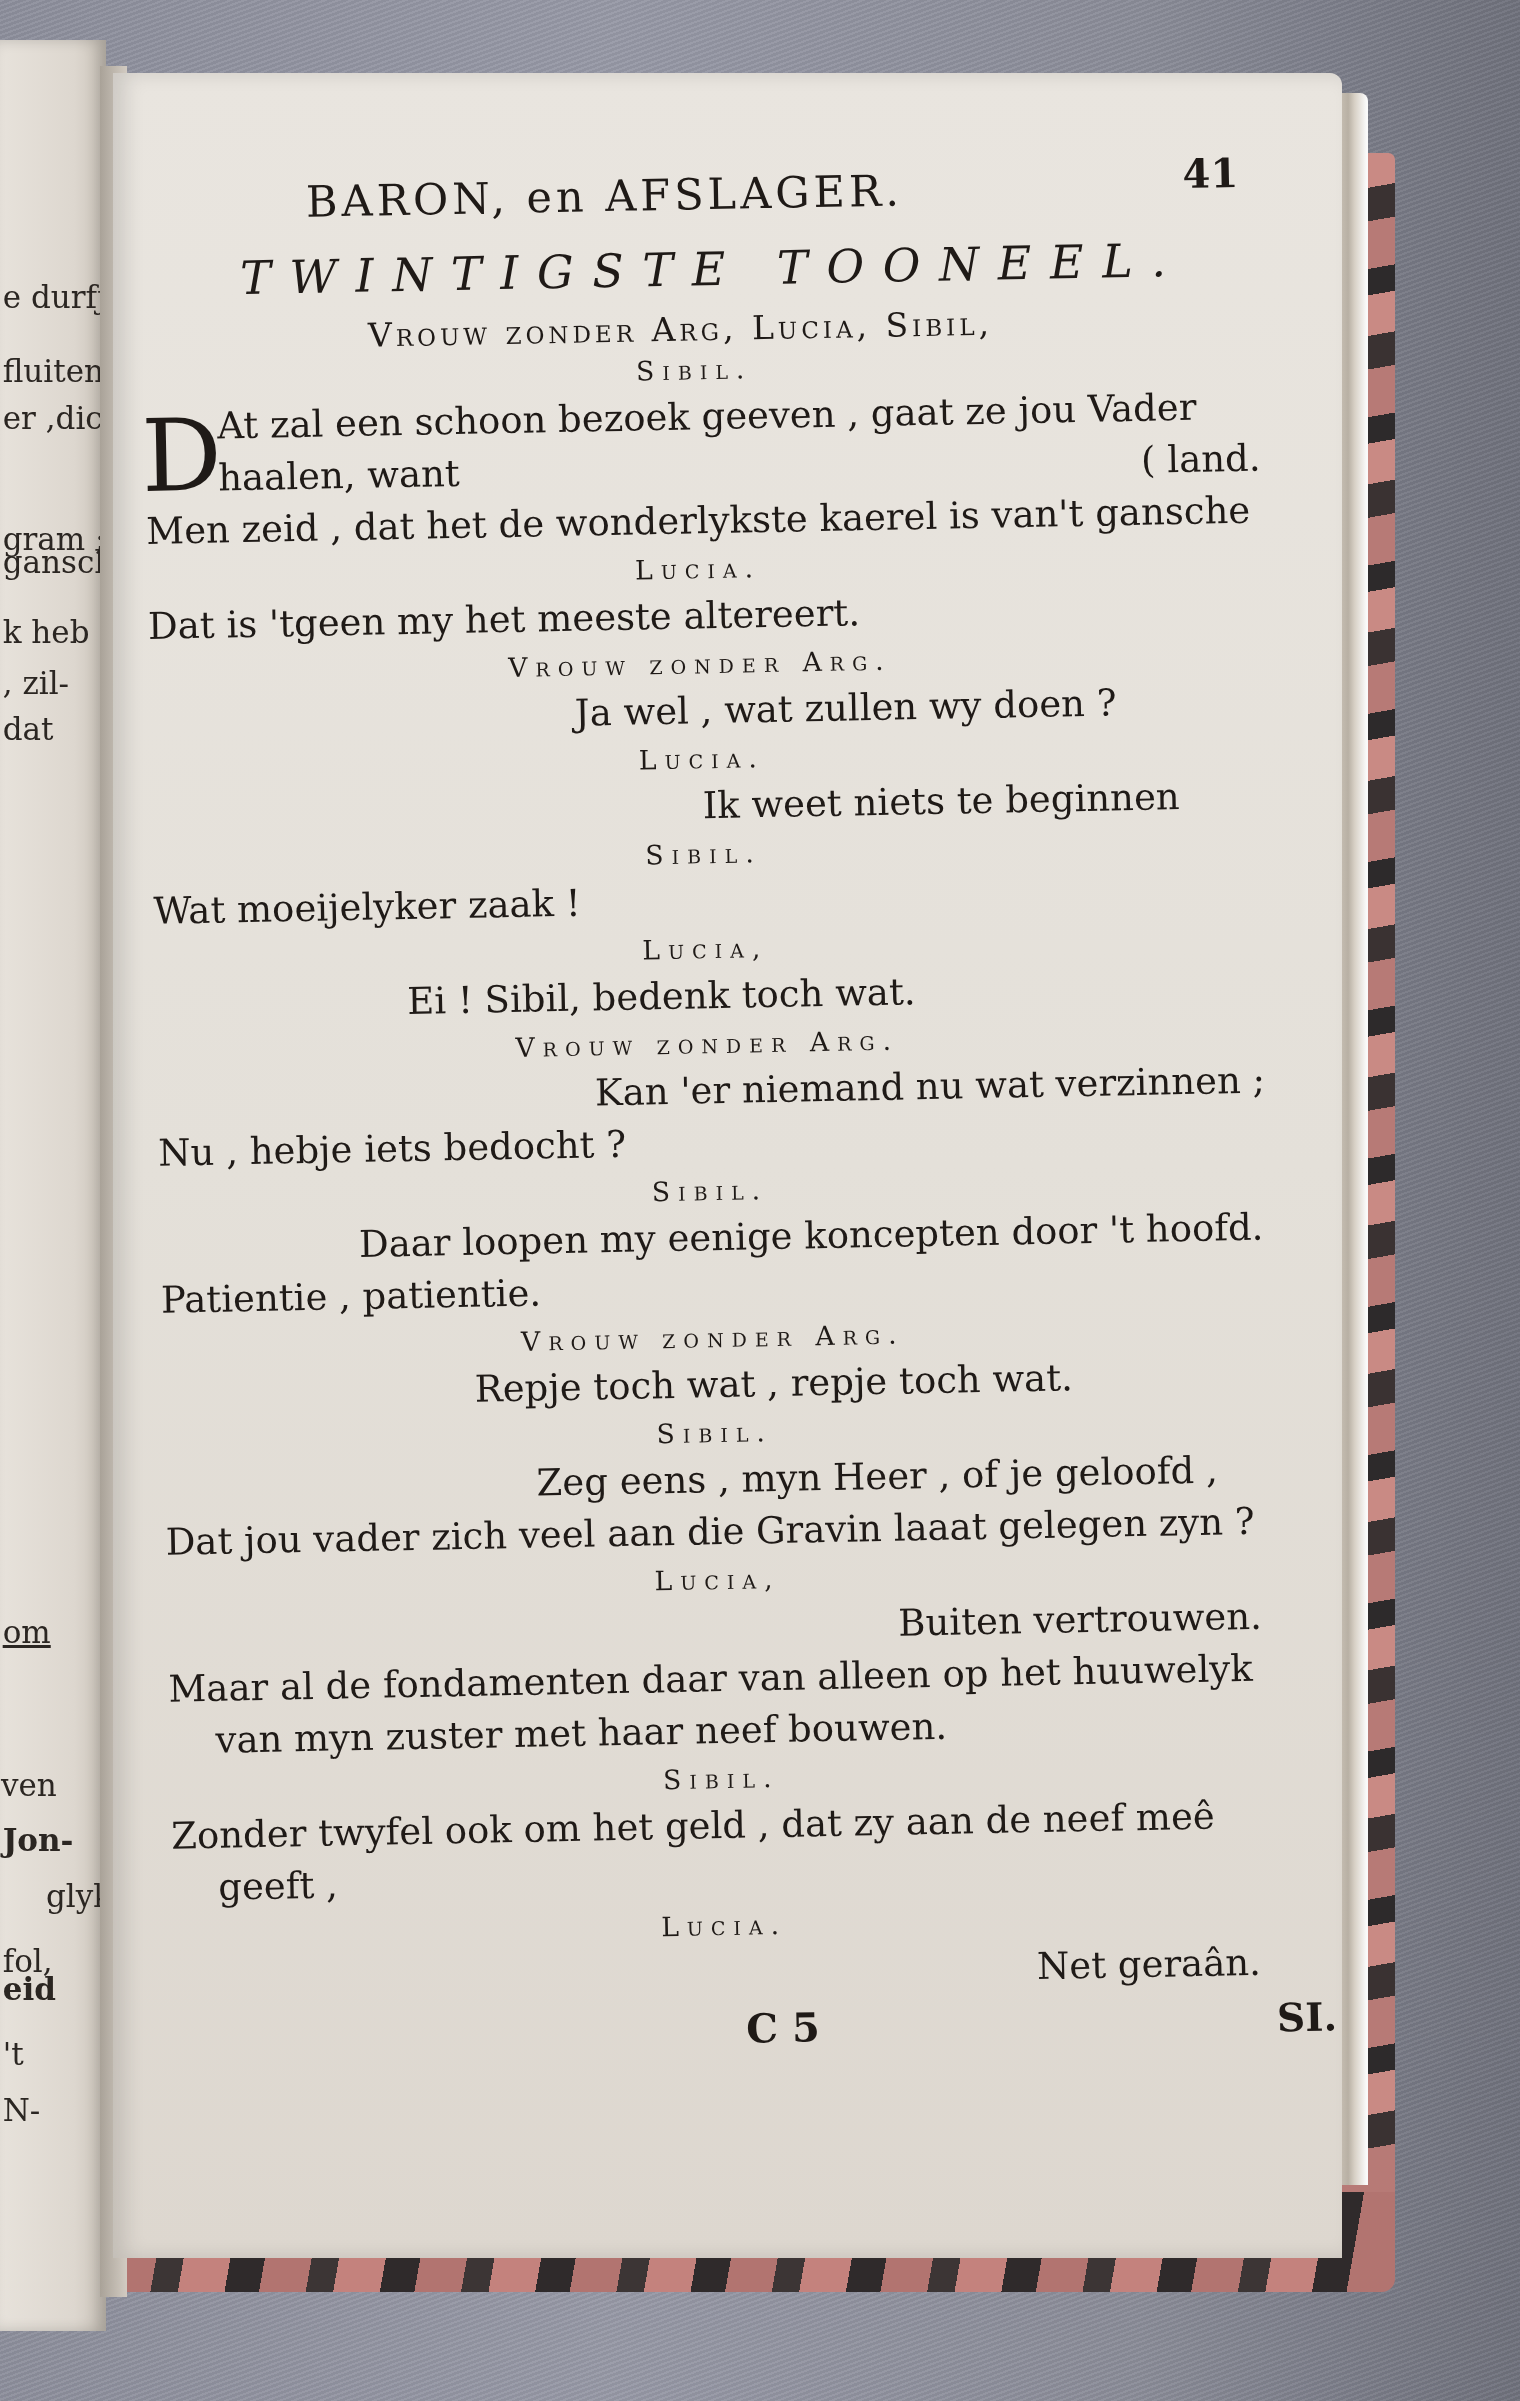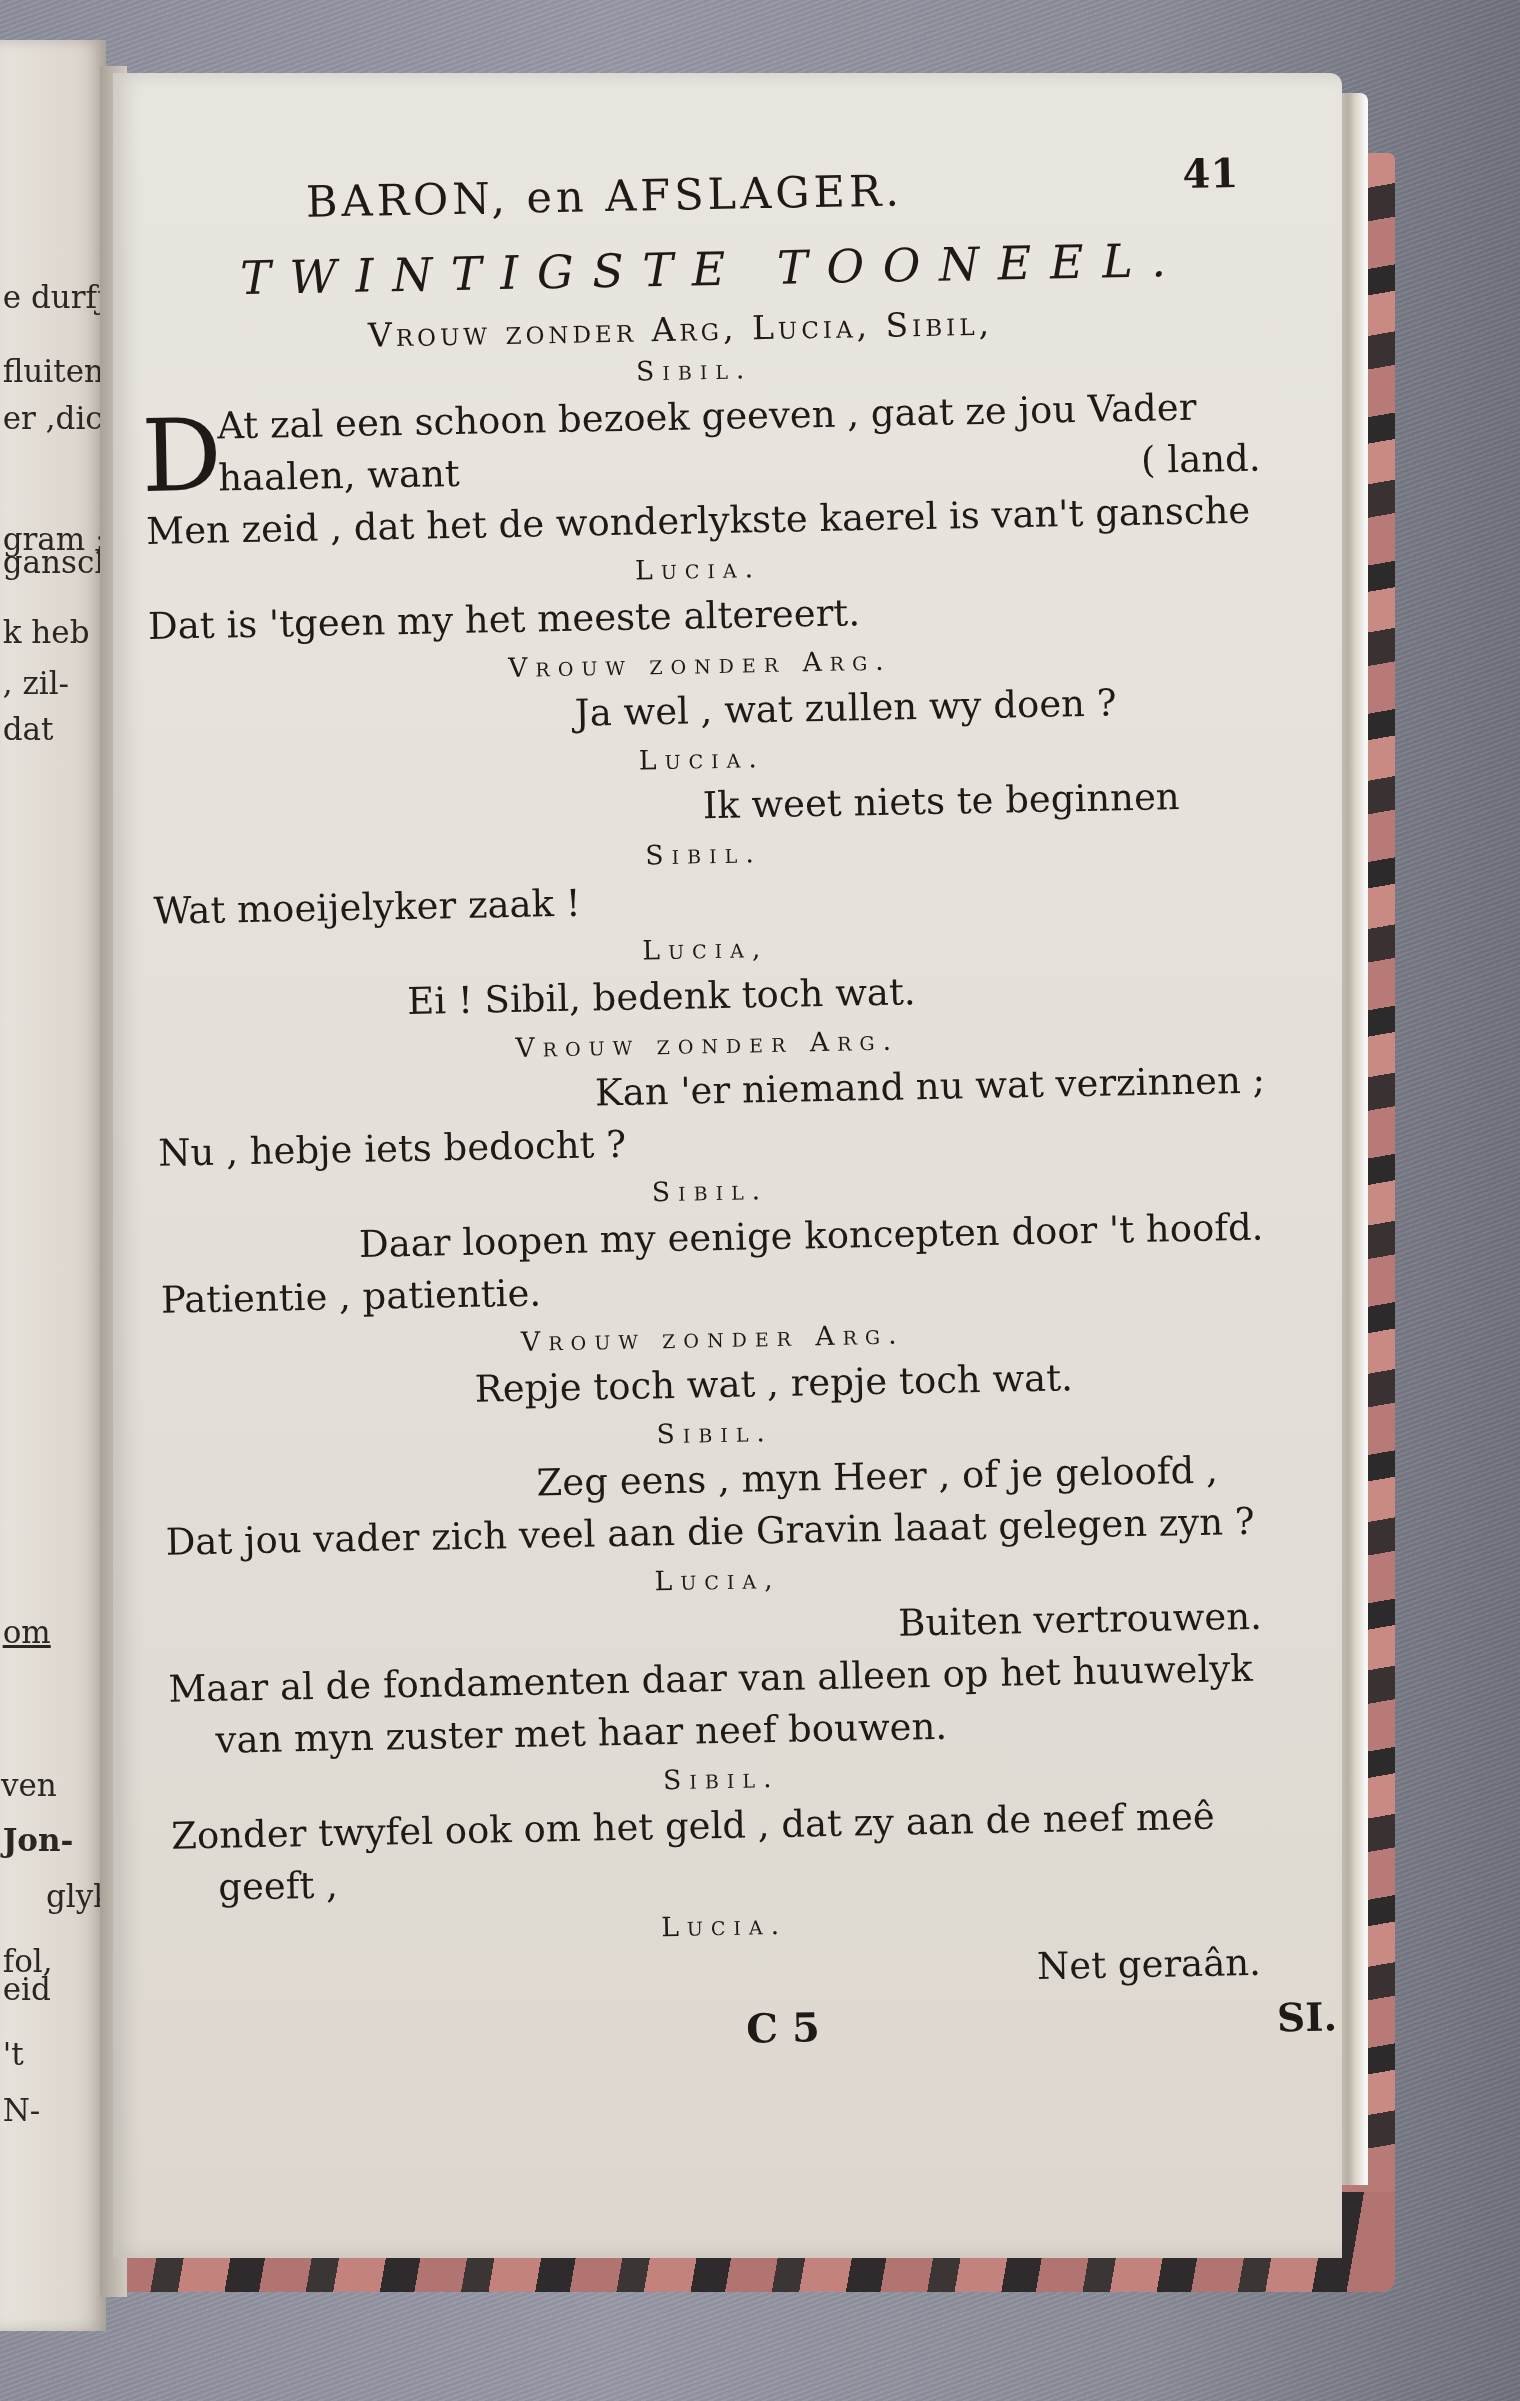--- a/index.html
+++ b/index.html
@@ -59,21 +59,21 @@
     <div class="left-frag" style="top: 481px; left: 2.7px;">gram ;</div>
     <div class="left-frag" style="top: 504px; left: 2.7px;">gansche</div>
     <div class="left-frag" style="top: 574px; left: 2.7px;">k heb</div>
     <div class="left-frag" style="top: 625px; left: 2.7px;">  , zil-</div>
     <div class="left-frag" style="top: 671px; left: 2.7px;">  dat</div>
     <div class="left-frag" style="top: 1574px; left: 2.7px; text-decoration: underline;">  om</div>
     <div class="left-frag" style="top: 1727px; left: 1px;">ven</div>
     <div class="left-frag" style="top: 1782px; left: 2.7px; font-weight: bold;">Jon-</div>
     <div class="left-frag" style="top: 1838px; left: 2px; margin-left: 44px;">glyk</div>
     <div class="left-frag" style="top: 1903px; left: 2.7px;">fol,</div>
-    <div class="left-frag" style="top: 1931px; left: 2.7px;">eid</div>
+    <div class="left-frag" style="top: 1931px; left: 2.7px; font-weight: bold;">eid</div>
     <div class="left-frag" style="top: 1996px; left: 2.7px;">'t</div>
     <div class="left-frag" style="top: 2052px; left: 2.7px;">N-</div>
   </div>
 <div class="gutter"></div>
 
 <div class="right-page"></div>
 
 <div class="content">
   <div class="running-head">
     <span class="running-title">BARON, en AFSLAGER.</span>

